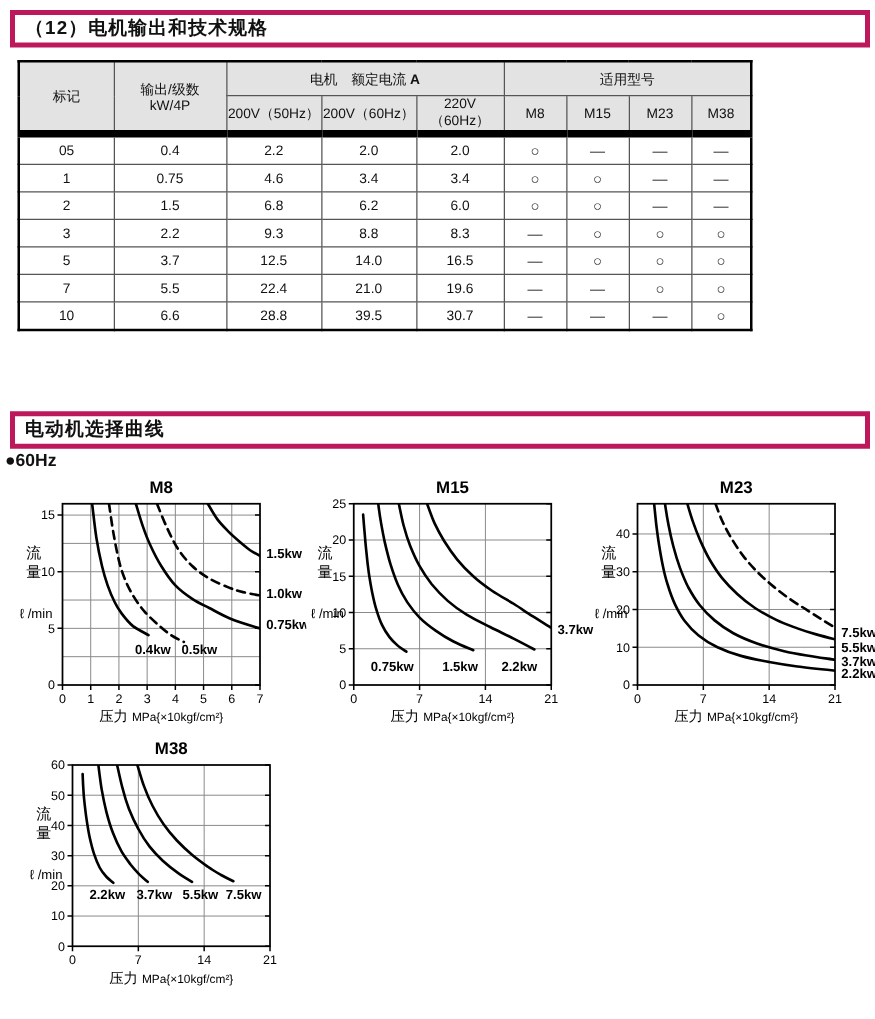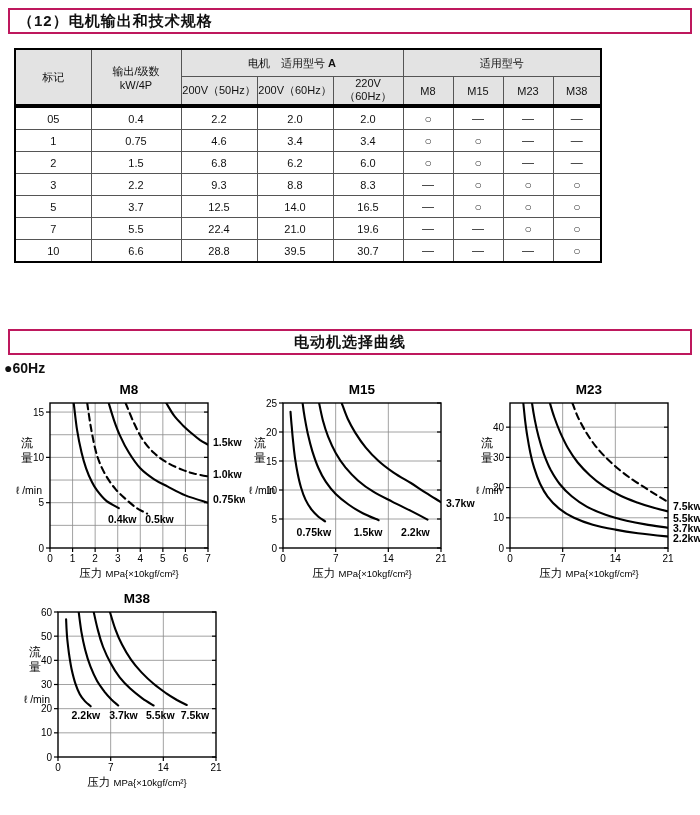--- a/index.html
+++ b/index.html
@@ -1,33 +1,33 @@
 <!DOCTYPE html>
 <html><head>
 <meta charset="utf-8">
 <style>
   html,body{margin:0;padding:0;background:#fff;}
   .page{position:relative;width:700px;height:815px;background:#ffffff;
         font-family:"Liberation Sans",sans-serif;color:#111;overflow:hidden;}
 
-  .section-bar{position:absolute;left:8px;width:664px;border:2px solid #be185d;
+  .section-bar{position:absolute;left:8px;width:664px;border:4px solid #be185d;
         background:#fff;font-weight:bold;font-size:15px;line-height:20px;
         padding:1px 8px;letter-spacing:1px;}
   .bar-1{top:8px;}
-  .bar-2{top:329px;text-align:center;}
+  .bar-2{top:329px;}
   .freq-label{position:absolute;left:4px;top:360px;font-weight:bold;font-size:14px;}
 
   table.spec{position:absolute;left:14px;top:48px;border-collapse:collapse;
         table-layout:fixed;width:586px;font-size:11px;}
   table.spec th,table.spec td{border:1px solid #555;text-align:center;
         vertical-align:middle;padding:0;font-weight:normal;}
   table.spec{border:2px solid #000;}
   table.spec thead th{background:#e3e3e3;height:26px;}
   table.spec tbody td{height:21px;background:#fff;}
-  table.spec tbody tr:first-child td{border-top:4px solid #000000;}
+  table.spec tbody tr:first-child td{border-top:6px solid #000000;}
   .grp-unit{font-weight:bold;}
   td.sym{font-size:12px;color:#333;}
 
   .chart{position:absolute;width:235px;height:200px;}
   .chart-0{left:10px;top:382px;}
   .chart-1{left:243px;top:382px;}
   .chart-2{left:470px;top:382px;}
   .chart-3{left:18px;top:591px;}
   .chart svg{display:block;}
 </style>
@@ -51,21 +51,21 @@
         <col style="width:48px">
     </colgroup>
     <thead>
       <tr>
         <th rowspan="2">标记</th>
         <th rowspan="2">
           <div>输出/级数</div>
           <div>kW/4P</div>
         </th>
         <th colspan="3">
-          <span>电机　适用型号</span>
+          <span>电机　额定电流</span>
           <span class="grp-unit">A</span>
         </th>
         <th colspan="4">适用型号</th>
       </tr>
       <tr>
         <th>200V（50Hz）</th>
         <th>200V（60Hz）</th>
         <th>220V（60Hz）</th>
         <th>M8</th>
         <th>M15</th>

